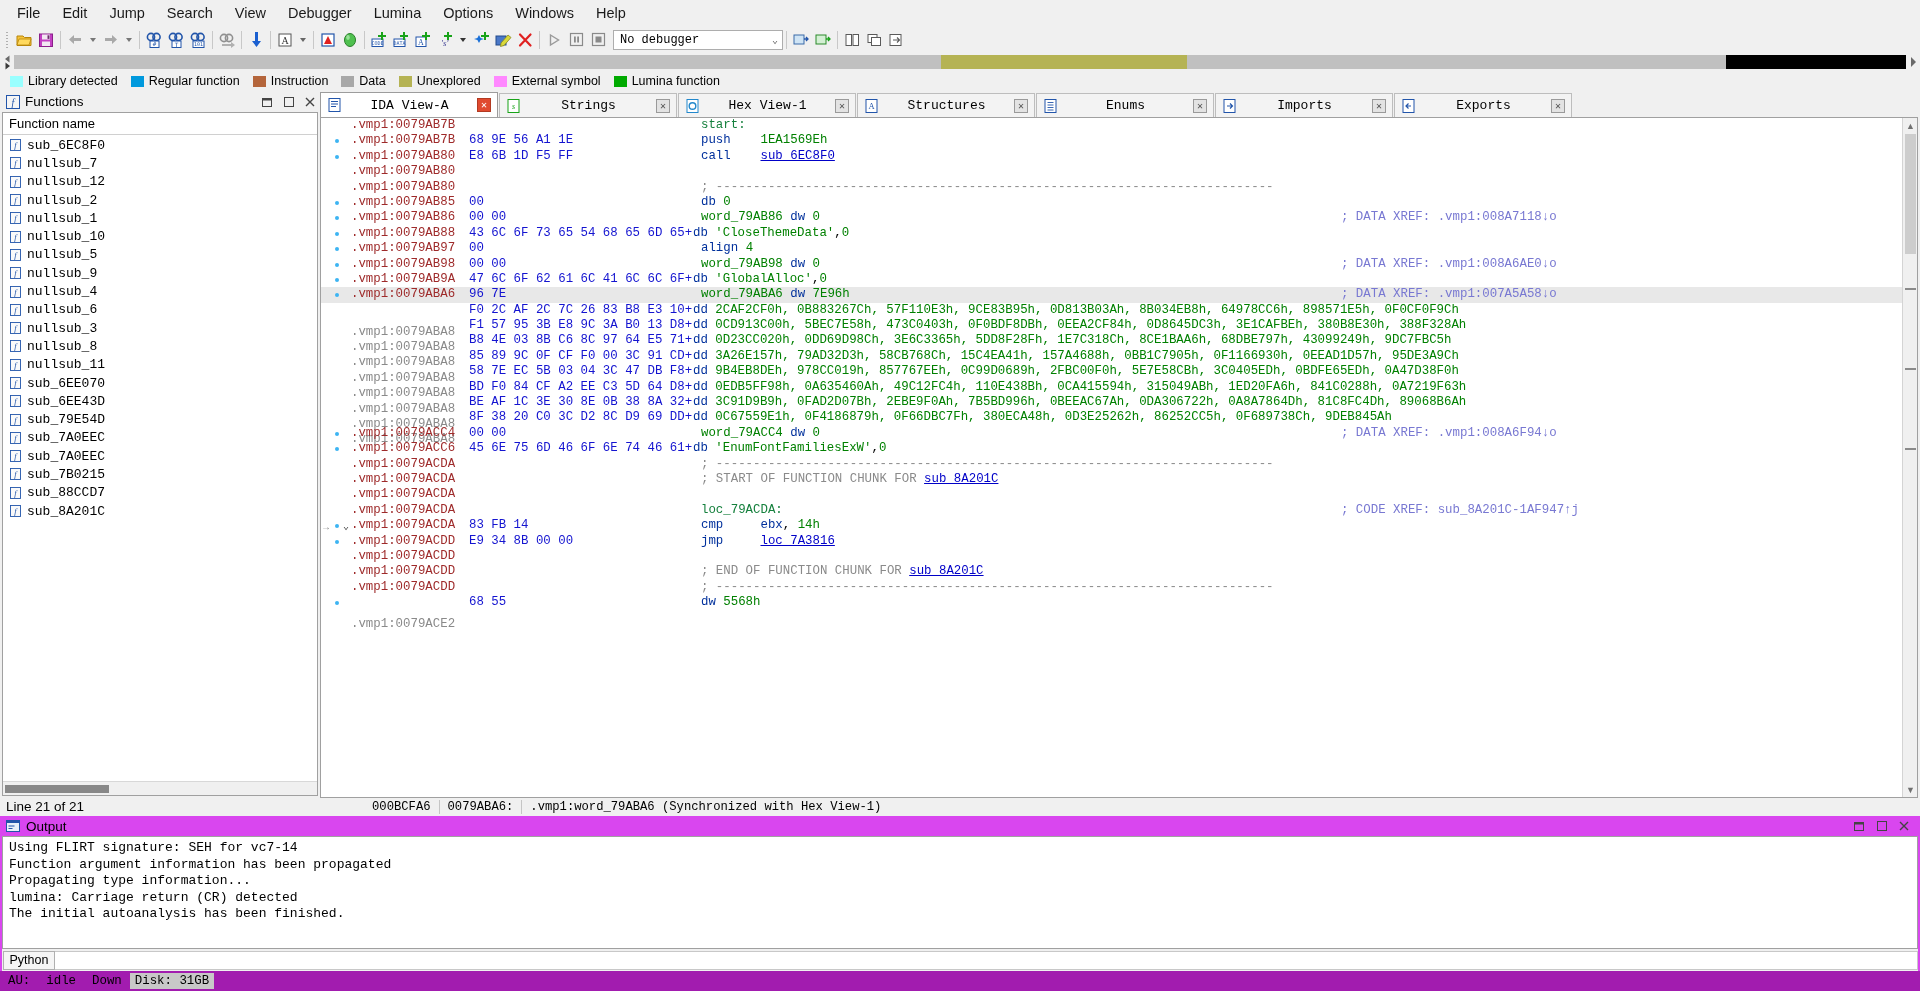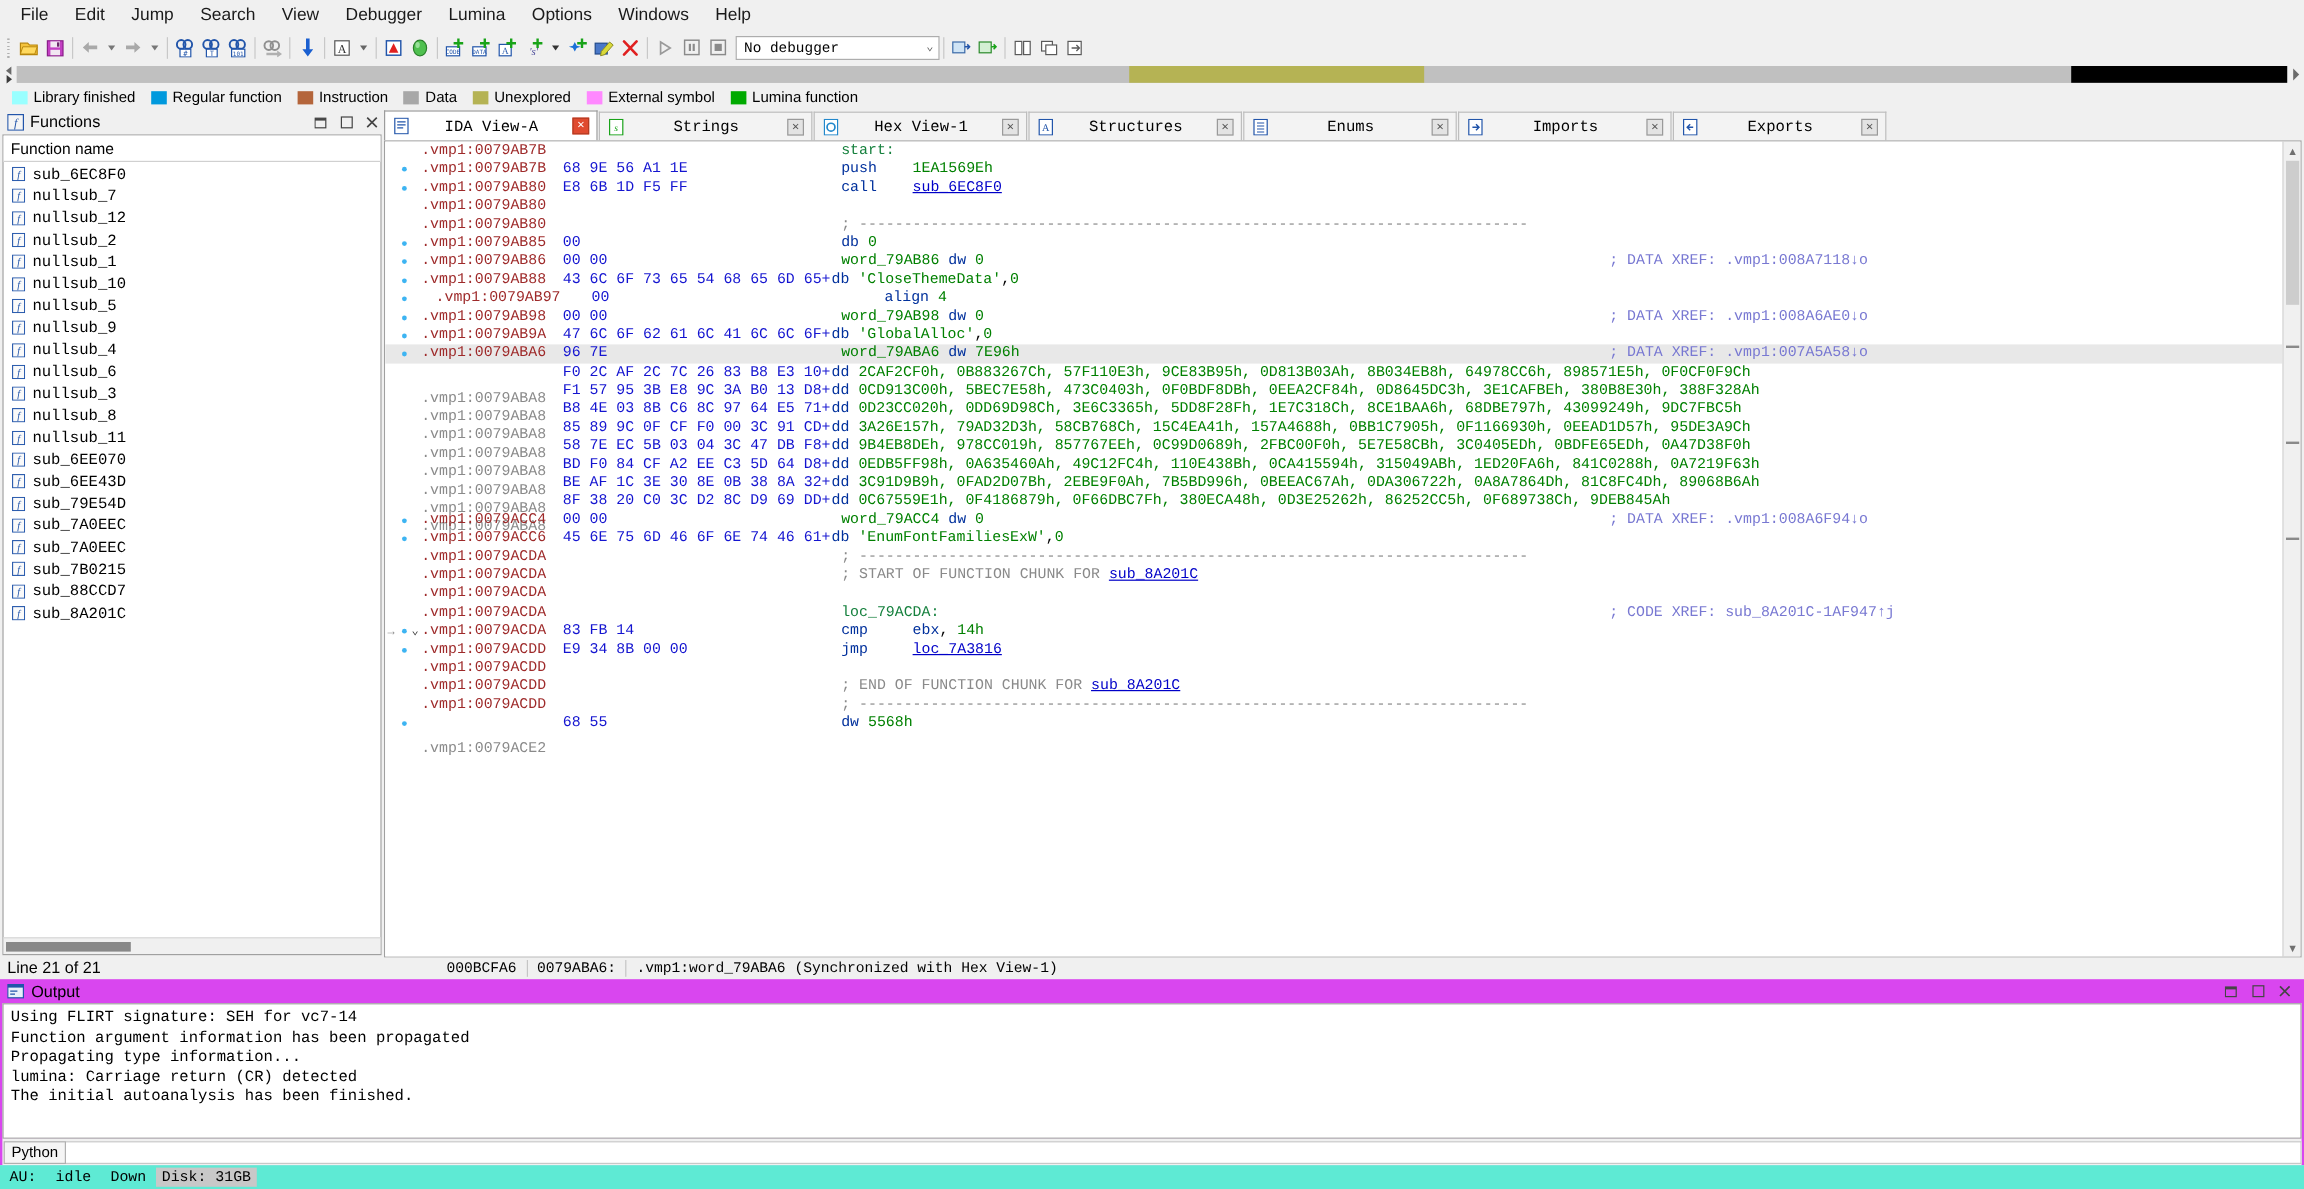--- a/index.html
+++ b/index.html
@@ -132,21 +132,21 @@
   .outpanel { height: 155px; display:flex; flex-direction:column; background:#d946ef; padding: 0 2px; }
   .out-title { height:20px; display:flex; align-items:center; gap:6px; padding-left:4px; font-size:13.5px; }
   .out-body { flex:1; border:1px solid #a0a0a0; background:#fff; padding:3px 6px;
               font-family:"Liberation Mono", monospace; font-size:13px; line-height:16.5px; overflow:hidden; }
   .out-input { height:22px; display:flex; align-items:center; background:#f0f0f0; }
   .out-input .pybox { width: 52px; height:19px; border:1px solid #b0b0b0; background:#f5f5f5;
                       display:flex;align-items:center;justify-content:center; font-size:12.5px; margin-left:1px; }
   .out-input .pyfield { flex:1; height:19px; border:1px solid #c8c8c8; border-left:none; background:#fff; }
 
   
-  .statusbar { height:20px; display:flex; align-items:center; background:#5eead4; font-family:"Liberation Mono", monospace; font-size:12.4px; }
+  .statusbar { height:20px; display:flex; align-items:center; background:#a21caf; font-family:"Liberation Mono", monospace; font-size:12.4px; }
   .statusbar .sseg { padding: 0 8px; }
   .statusbar .hl { background:#c8c8c8; padding: 1px 5px; }
 </style>
 </head>
 <body>
 
 <div class="app">
 
   <div class="menubar">
     <div class="mi">File</div>
@@ -387,21 +387,21 @@
     <div class="nav-right-arrow">
       <svg width="9" height="12" viewBox="0 0 9 12">
           <path d="M2 1l5 5-5 5z" fill="#6a6a6a"></path>
         </svg>
     </div>
   </div>
 
   <div class="legend">
     <div class="item">
       <span class="sw" style="background:#99ffff"></span>
-      <span>Library finished</span>
+      <span>Library detected</span>
     </div>
     <div class="item">
       <span class="sw" style="background:#0099dd"></span>
       <span>Regular function</span>
     </div>
     <div class="item">
       <span class="sw" style="background:#b4653b"></span>
       <span>Instruction</span>
     </div>
     <div class="item">
@@ -730,21 +730,21 @@
       <div class="disasm-wrap">
         <div class="disasm" id="disasm">
             <div class="dline" style="position: relative;"><div class="gutter"></div><span class="addr" style="width:118px;display:inline-block">.vmp1:0079AB7B</span><span class="bytes" style="width:232px;display:inline-block"></span><span class="instr" style=""><span class="lbl">start:</span></span></div>
             <div class="dline" style="position: relative;"><div class="gutter"><span class="dot"></span></div><span class="addr" style="width:118px;display:inline-block">.vmp1:0079AB7B</span><span class="bytes" style="width:232px;display:inline-block">68 9E 56 A1 1E</span><span class="instr" style=""><span class="mn">push</span>    <span class="num">1EA1569Eh</span></span></div>
             <div class="dline" style="position: relative;"><div class="gutter"><span class="dot"></span></div><span class="addr" style="width:118px;display:inline-block">.vmp1:0079AB80</span><span class="bytes" style="width:232px;display:inline-block">E8 6B 1D F5 FF</span><span class="instr" style=""><span class="mn">call</span>    <span class="fnref">sub_6EC8F0</span></span></div>
             <div class="dline" style="position: relative;"><div class="gutter"></div><span class="addr" style="width:118px;display:inline-block">.vmp1:0079AB80</span><span class="bytes" style="width:232px;display:inline-block"></span><span class="instr" style=""></span></div>
             <div class="dline" style="position: relative;"><div class="gutter"></div><span class="addr" style="width:118px;display:inline-block">.vmp1:0079AB80</span><span class="bytes" style="width:232px;display:inline-block"></span><span class="instr" style=""><span class="cmt">; ---------------------------------------------------------------------------</span></span></div>
             <div class="dline" style="position: relative;"><div class="gutter"><span class="dot"></span></div><span class="addr" style="width:118px;display:inline-block">.vmp1:0079AB85</span><span class="bytes" style="width:232px;display:inline-block">00</span><span class="instr" style=""><span class="kw">db</span> <span class="num">0</span></span></div>
             <div class="dline" style="position: relative;"><div class="gutter"><span class="dot"></span></div><span class="addr" style="width:118px;display:inline-block">.vmp1:0079AB86</span><span class="bytes" style="width:232px;display:inline-block">00 00</span><span class="instr" style=""><span class="dat">word_79AB86</span> <span class="kw">dw</span> <span class="num">0</span></span><span class="xref" style="position:absolute;left:1020px">; DATA XREF: .vmp1:008A7118↓o</span></div>
             <div class="dline" style="position: relative;"><div class="gutter"><span class="dot"></span></div><span class="addr" style="width:118px;display:inline-block">.vmp1:0079AB88</span><span class="bytes" style="width:232px;display:inline-block">43 6C 6F 73 65 54 68 65 6D 65+</span><span class="instr" style="margin-left:-8px;"><span class="kw">db</span> <span class="str">'CloseThemeData'</span>,<span class="num">0</span></span></div>
-            <div class="dline" style="position: relative; gap: 12px;"><div class="gutter"><span class="dot"></span></div><span class="addr" style="width:118px;display:inline-block">.vmp1:0079AB97</span><span class="bytes" style="width:232px;display:inline-block">00</span><span class="instr" style=""><span class="kw">align</span> <span class="num">4</span></span></div>
+            <div class="dline" style="position: relative;"><div class="gutter"><span class="dot"></span></div><span class="addr" style="width:118px;display:inline-block">.vmp1:0079AB97</span><span class="bytes" style="width:232px;display:inline-block">00</span><span class="instr" style=""><span class="kw">align</span> <span class="num">4</span></span></div>
             <div class="dline" style="position: relative;"><div class="gutter"><span class="dot"></span></div><span class="addr" style="width:118px;display:inline-block">.vmp1:0079AB98</span><span class="bytes" style="width:232px;display:inline-block">00 00</span><span class="instr" style=""><span class="dat">word_79AB98</span> <span class="kw">dw</span> <span class="num">0</span></span><span class="xref" style="position:absolute;left:1020px">; DATA XREF: .vmp1:008A6AE0↓o</span></div>
             <div class="dline" style="position: relative;"><div class="gutter"><span class="dot"></span></div><span class="addr" style="width:118px;display:inline-block">.vmp1:0079AB9A</span><span class="bytes" style="width:232px;display:inline-block">47 6C 6F 62 61 6C 41 6C 6C 6F+</span><span class="instr" style="margin-left:-8px;"><span class="kw">db</span> <span class="str">'GlobalAlloc'</span>,<span class="num">0</span></span></div>
             <div class="dline hl" style="position: relative;"><div class="gutter"><span class="dot"></span></div><span class="addr" style="width:118px;display:inline-block">.vmp1:0079ABA6</span><span class="bytes" style="width:232px;display:inline-block">96 7E</span><span class="instr" style=""><span class="dat">word_79ABA6</span> <span class="kw">dw</span> <span class="num">7E96h</span></span><span class="xref" style="position:absolute;left:1020px">; DATA XREF: .vmp1:007A5A58↓o</span></div>
             <div class="dline" style="position: relative;"><div class="gutter"></div><span class="addr g" style="width:118px;display:inline-block">.vmp1:0079ABA8</span><span class="bytes" style="width:232px;display:inline-block">F0 2C AF 2C 7C 26 83 B8 E3 10+</span><span class="instr" style="margin-left:-8px;"><span class="kw">dd</span> <span class="num">2CAF2CF0h, 0B883267Ch, 57F110E3h, 9CE83B95h, 0D813B03Ah, 8B034EB8h, 64978CC6h, 898571E5h, 0F0CF0F9Ch</span></span></div>
             <div class="dline" style="position: relative;"><div class="gutter"></div><span class="addr g" style="width:118px;display:inline-block">.vmp1:0079ABA8</span><span class="bytes" style="width:232px;display:inline-block">F1 57 95 3B E8 9C 3A B0 13 D8+</span><span class="instr" style="margin-left:-8px;"><span class="kw">dd</span> <span class="num">0CD913C00h, 5BEC7E58h, 473C0403h, 0F0BDF8DBh, 0EEA2CF84h, 0D8645DC3h, 3E1CAFBEh, 380B8E30h, 388F328Ah</span></span></div>
             <div class="dline" style="position: relative;"><div class="gutter"></div><span class="addr g" style="width:118px;display:inline-block">.vmp1:0079ABA8</span><span class="bytes" style="width:232px;display:inline-block">B8 4E 03 8B C6 8C 97 64 E5 71+</span><span class="instr" style="margin-left:-8px;"><span class="kw">dd</span> <span class="num">0D23CC020h, 0DD69D98Ch, 3E6C3365h, 5DD8F28Fh, 1E7C318Ch, 8CE1BAA6h, 68DBE797h, 43099249h, 9DC7FBC5h</span></span></div>
             <div class="dline" style="position: relative;"><div class="gutter"></div><span class="addr g" style="width:118px;display:inline-block">.vmp1:0079ABA8</span><span class="bytes" style="width:232px;display:inline-block">85 89 9C 0F CF F0 00 3C 91 CD+</span><span class="instr" style="margin-left:-8px;"><span class="kw">dd</span> <span class="num">3A26E157h, 79AD32D3h, 58CB768Ch, 15C4EA41h, 157A4688h, 0BB1C7905h, 0F1166930h, 0EEAD1D57h, 95DE3A9Ch</span></span></div>
             <div class="dline" style="position: relative;"><div class="gutter"></div><span class="addr g" style="width:118px;display:inline-block">.vmp1:0079ABA8</span><span class="bytes" style="width:232px;display:inline-block">58 7E EC 5B 03 04 3C 47 DB F8+</span><span class="instr" style="margin-left:-8px;"><span class="kw">dd</span> <span class="num">9B4EB8DEh, 978CC019h, 857767EEh, 0C99D0689h, 2FBC00F0h, 5E7E58CBh, 3C0405EDh, 0BDFE65EDh, 0A47D38F0h</span></span></div>
             <div class="dline" style="position: relative;"><div class="gutter"></div><span class="addr g" style="width:118px;display:inline-block">.vmp1:0079ABA8</span><span class="bytes" style="width:232px;display:inline-block">BD F0 84 CF A2 EE C3 5D 64 D8+</span><span class="instr" style="margin-left:-8px;"><span class="kw">dd</span> <span class="num">0EDB5FF98h, 0A635460Ah, 49C12FC4h, 110E438Bh, 0CA415594h, 315049ABh, 1ED20FA6h, 841C0288h, 0A7219F63h</span></span></div>
             <div class="dline" style="position: relative;"><div class="gutter"></div><span class="addr g" style="width:118px;display:inline-block">.vmp1:0079ABA8</span><span class="bytes" style="width:232px;display:inline-block">BE AF 1C 3E 30 8E 0B 38 8A 32+</span><span class="instr" style="margin-left:-8px;"><span class="kw">dd</span> <span class="num">3C91D9B9h, 0FAD2D07Bh, 2EBE9F0Ah, 7B5BD996h, 0BEEAC67Ah, 0DA306722h, 0A8A7864Dh, 81C8FC4Dh, 89068B6Ah</span></span></div>

